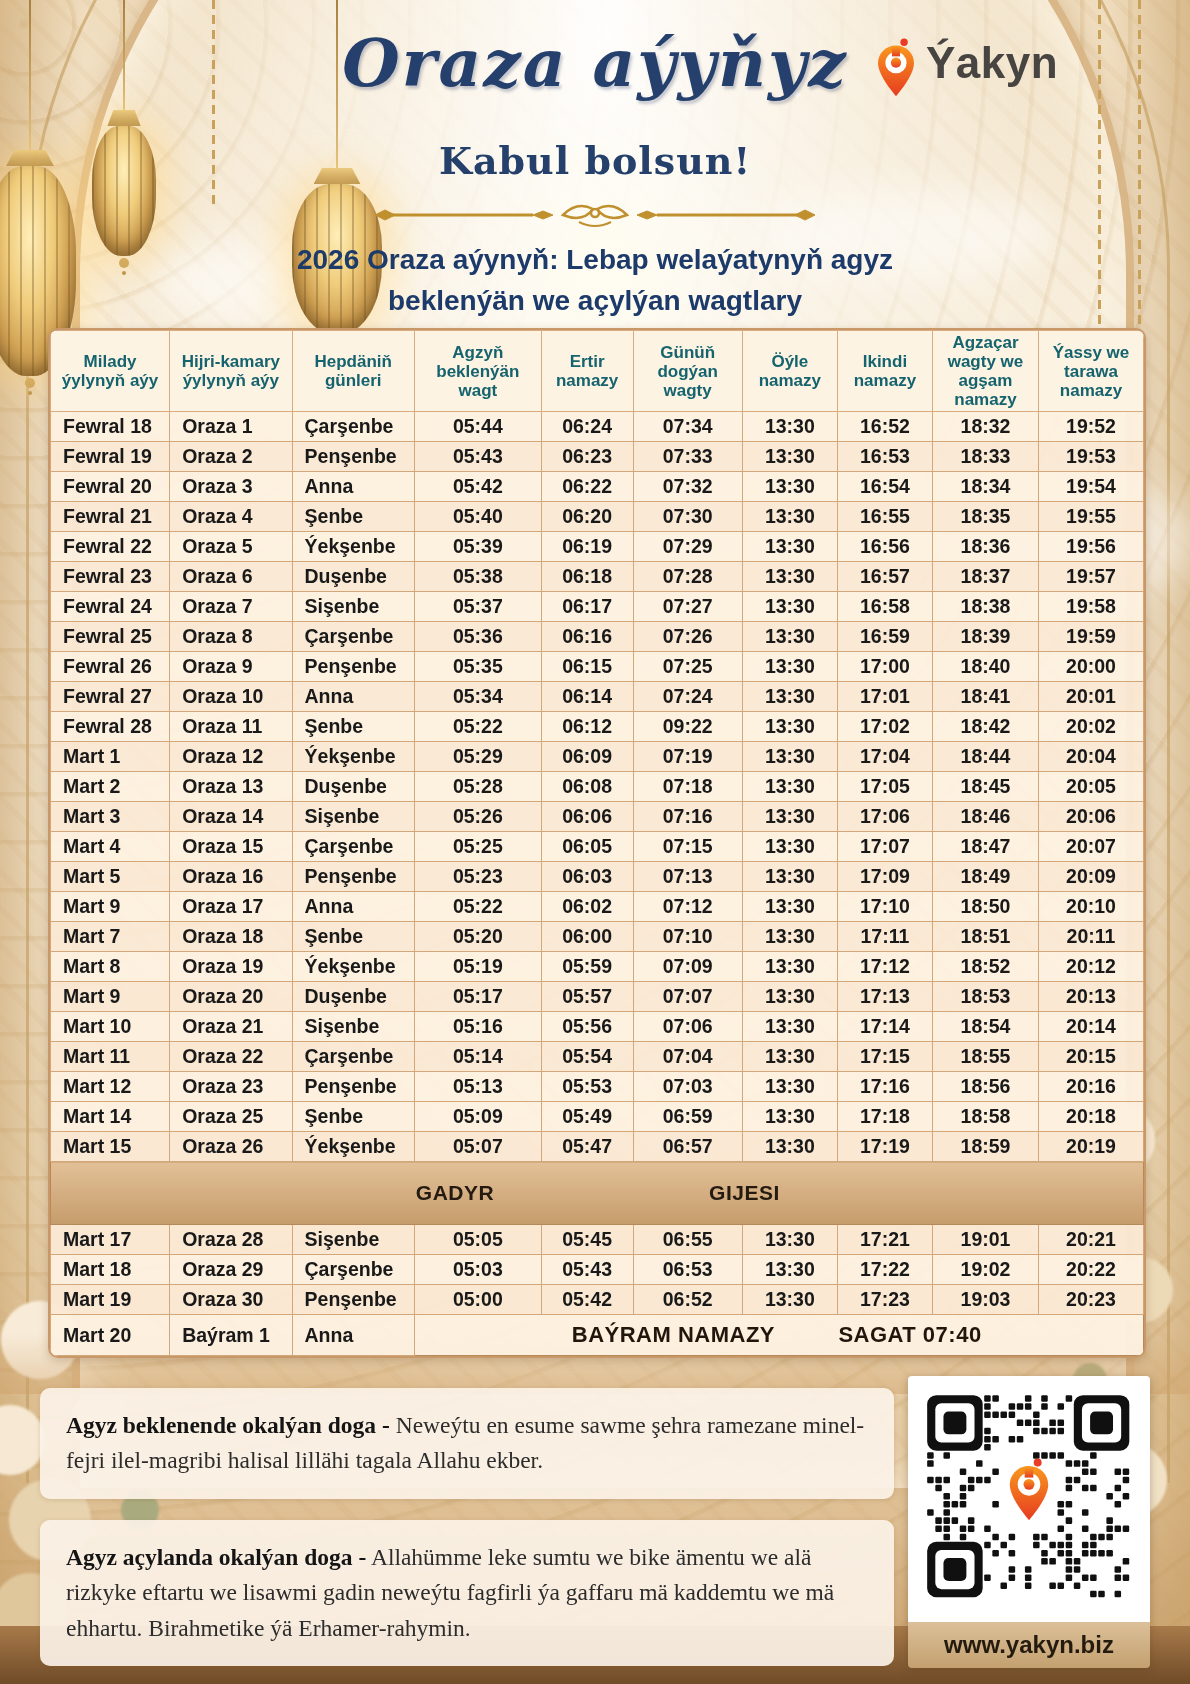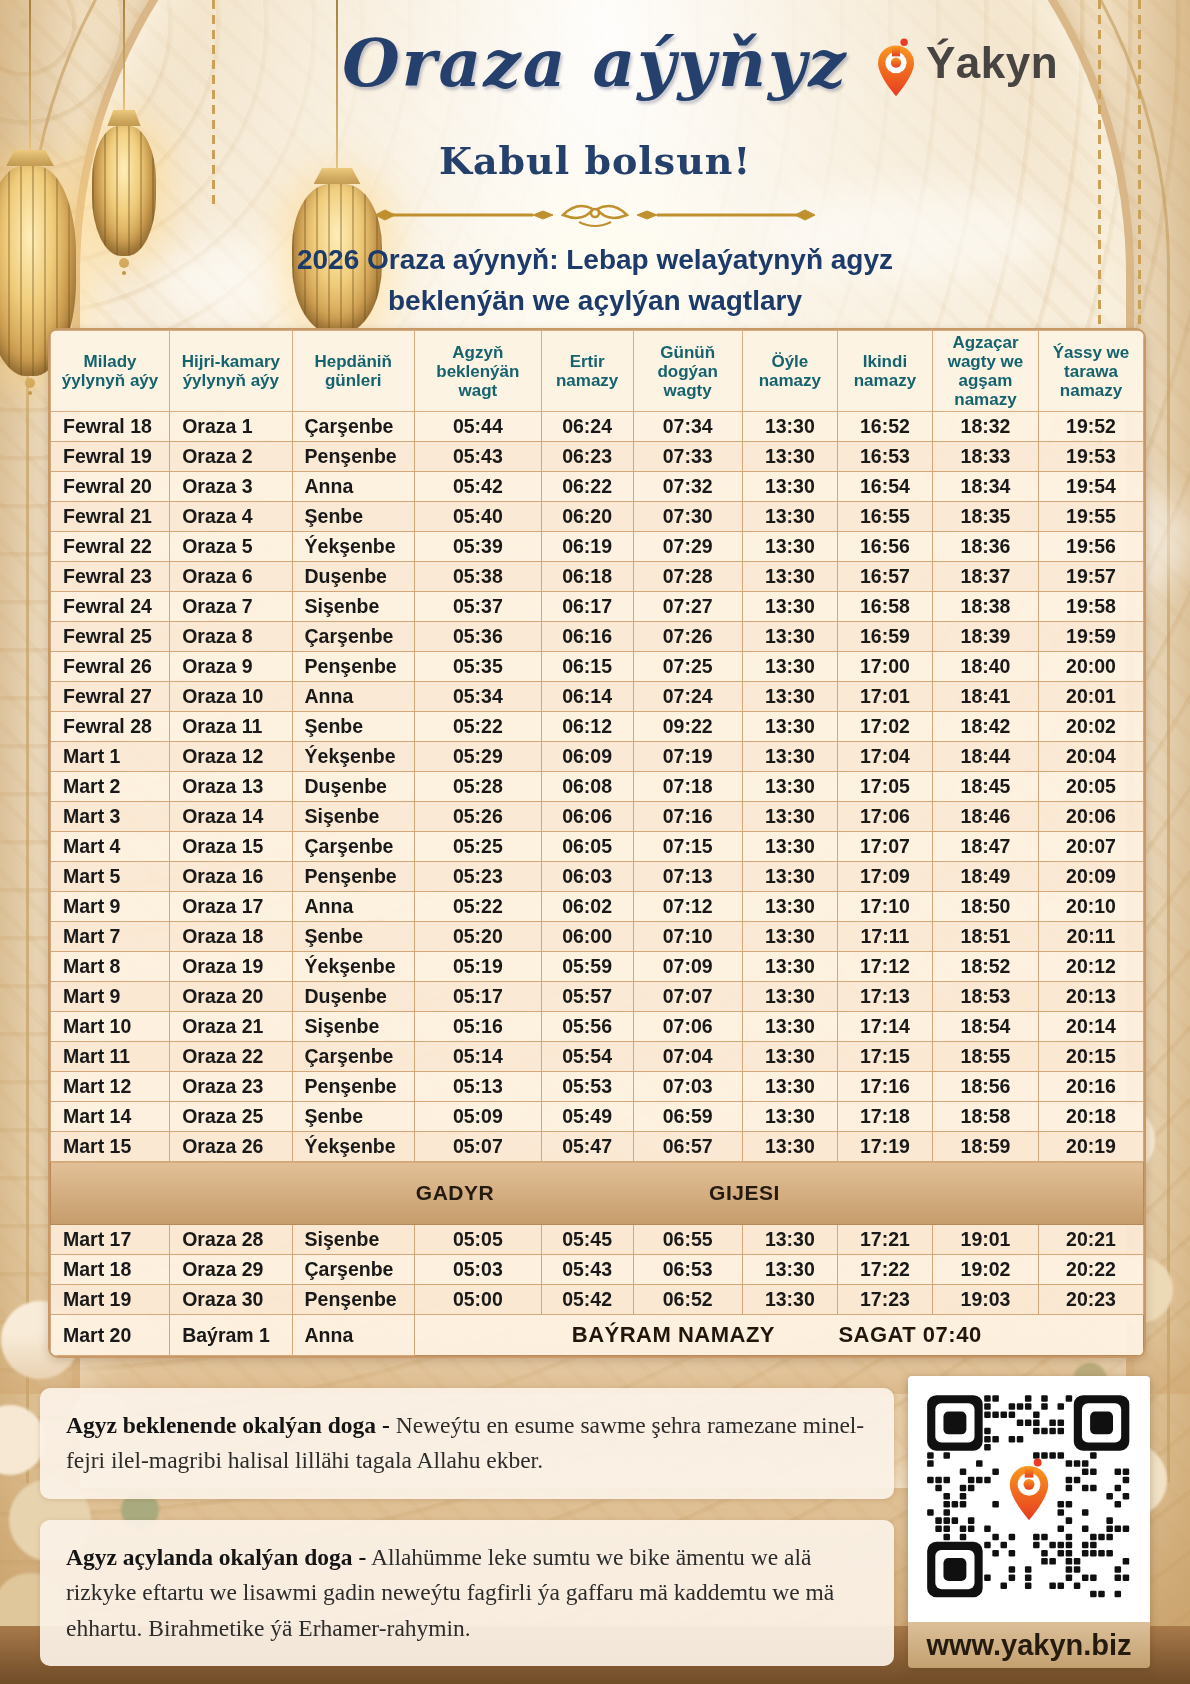--- a/index.html
+++ b/index.html
@@ -79,21 +79,21 @@
   .note{position:absolute;left:40px;width:802px;z-index:6;background:rgba(251,242,231,.92);
     border-radius:10px;padding:20px 26px;font-size:23.5px;color:#2c2c2c;line-height:1.5;
     box-shadow:0 1px 5px rgba(120,80,40,.18);font-family:Liberation Serif, serif;}
   .note-1{top:1388px;} .note-2{top:1520px;}
   .note b{color:#141414;}
   .qr-card{position:absolute;left:908px;top:1376px;width:242px;z-index:6;border-radius:4px;overflow:hidden;
     box-shadow:0 2px 8px rgba(90,60,30,.35);}
   .qr-white{background:#ffffff;padding:10px;position:relative;}
   .qr-logo{position:absolute;left:50%;top:47%;transform:translate(-50%,-50%);}
   .qr-footer{background:linear-gradient(180deg,#dcc09a,#c3a06f);height:46px;display:flex;align-items:center;
-    justify-content:center;font-size:29px;font-weight:bold;color:#241a0e;}
+    justify-content:center;font-size:24px;font-weight:bold;color:#241a0e;}
 </style>
 </head>
 <body>
 
 <div class="poster">
 
   <div class="bg-pattern"></div>
   <div class="arch-outer"></div>
   <div class="arch-inner"></div>
   <div class="sun-glow"></div>

